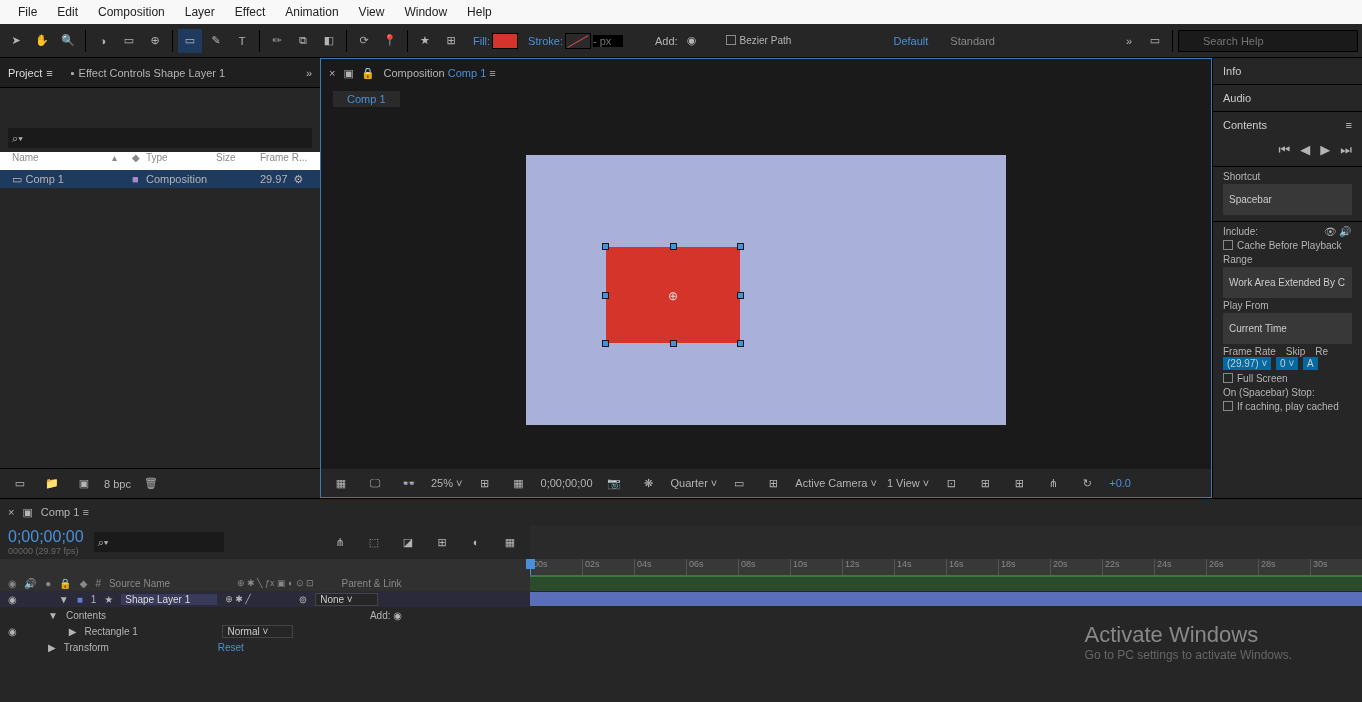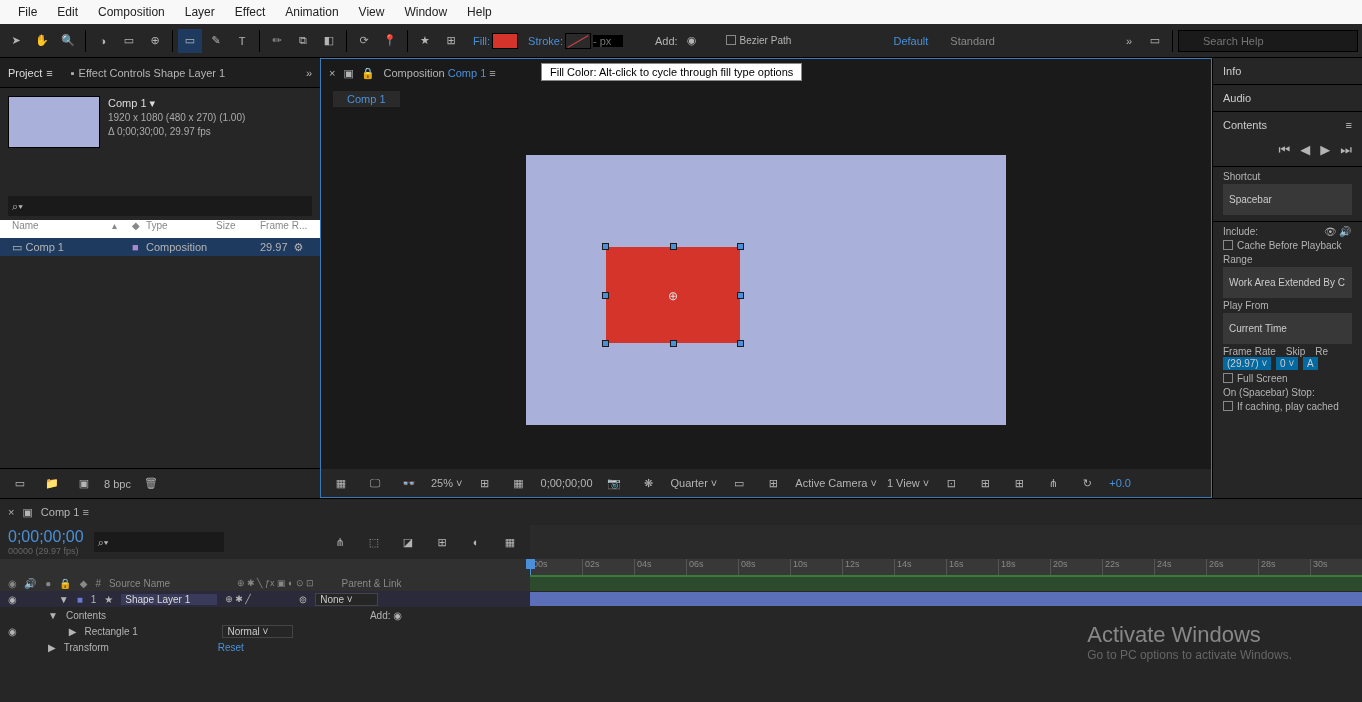--- a/index.html
+++ b/index.html
@@ -157,28 +157,20 @@
 </div>
 
 <div class="main-area">
 
   <div class="left-panel">
     <div class="panel-tabs">
       <span class="panel-tab active"><span>Project</span> ≡</span>
       <span class="panel-tab">▪ <span>Effect Controls Shape Layer 1</span></span>
       <span style="margin-left:auto">»</span>
     </div>
-    <div class="proj-header">
-      <div class="comp-thumb"></div>
-      <div class="comp-info">
-        <div class="name">Comp 1 ▾</div>
-        <div>1920 x 1080  (480 x 270) (1.00)</div>
-        <div>Δ 0;00;30;00, 29.97 fps</div>
-      </div>
-    </div>
     <div class="proj-search">⌕▾</div>
     <div class="proj-columns">
       <span style="width:100px">Name</span>
       <span style="width:20px">▴</span>
       <span style="width:14px">◆</span>
       <span style="width:70px">Type</span>
       <span style="width:44px">Size</span>
       <span>Frame R...</span>
     </div>
     <div class="proj-list">
@@ -200,21 +192,20 @@
       <span class="tool-btn">🗑</span>
     </div>
   </div>
 
   <div class="center-panel">
     <div class="comp-tabs">
       <span>×</span>
       <span>▣</span>
       <span>🔒</span>
       <span><span>Composition</span> <span style="color:#4a90d9">Comp 1</span> ≡</span>
-      <div class="tooltip">Fill Color: Alt-click to cycle through fill type options</div>
     </div>
     <div class="comp-tab-row">
       <div class="comp-subtab">Comp 1</div>
     </div>
     <div class="viewer">
       <div class="canvas">
         <div class="rect-shape">
           <div class="sel-handle" style="left:-4px;top:-4px"></div>
           <div class="sel-handle" style="left:50%;top:-4px;margin-left:-3px"></div>
           <div class="sel-handle" style="right:-4px;top:-4px"></div>
@@ -426,14 +417,14 @@
     <div style="flex:1;display:flex;align-items:center;gap:10px;padding:0 8px">
       
       
       
     </div>
   </div>
 </div>
 
 <div class="watermark">
   <div class="wm-title">Activate Windows</div>
-  <div class="wm-sub">Go to PC options to activate Windows.</div>
+  <div class="wm-sub">Go to PC settings to activate Windows.</div>
 </div>
 
 </body></html>

